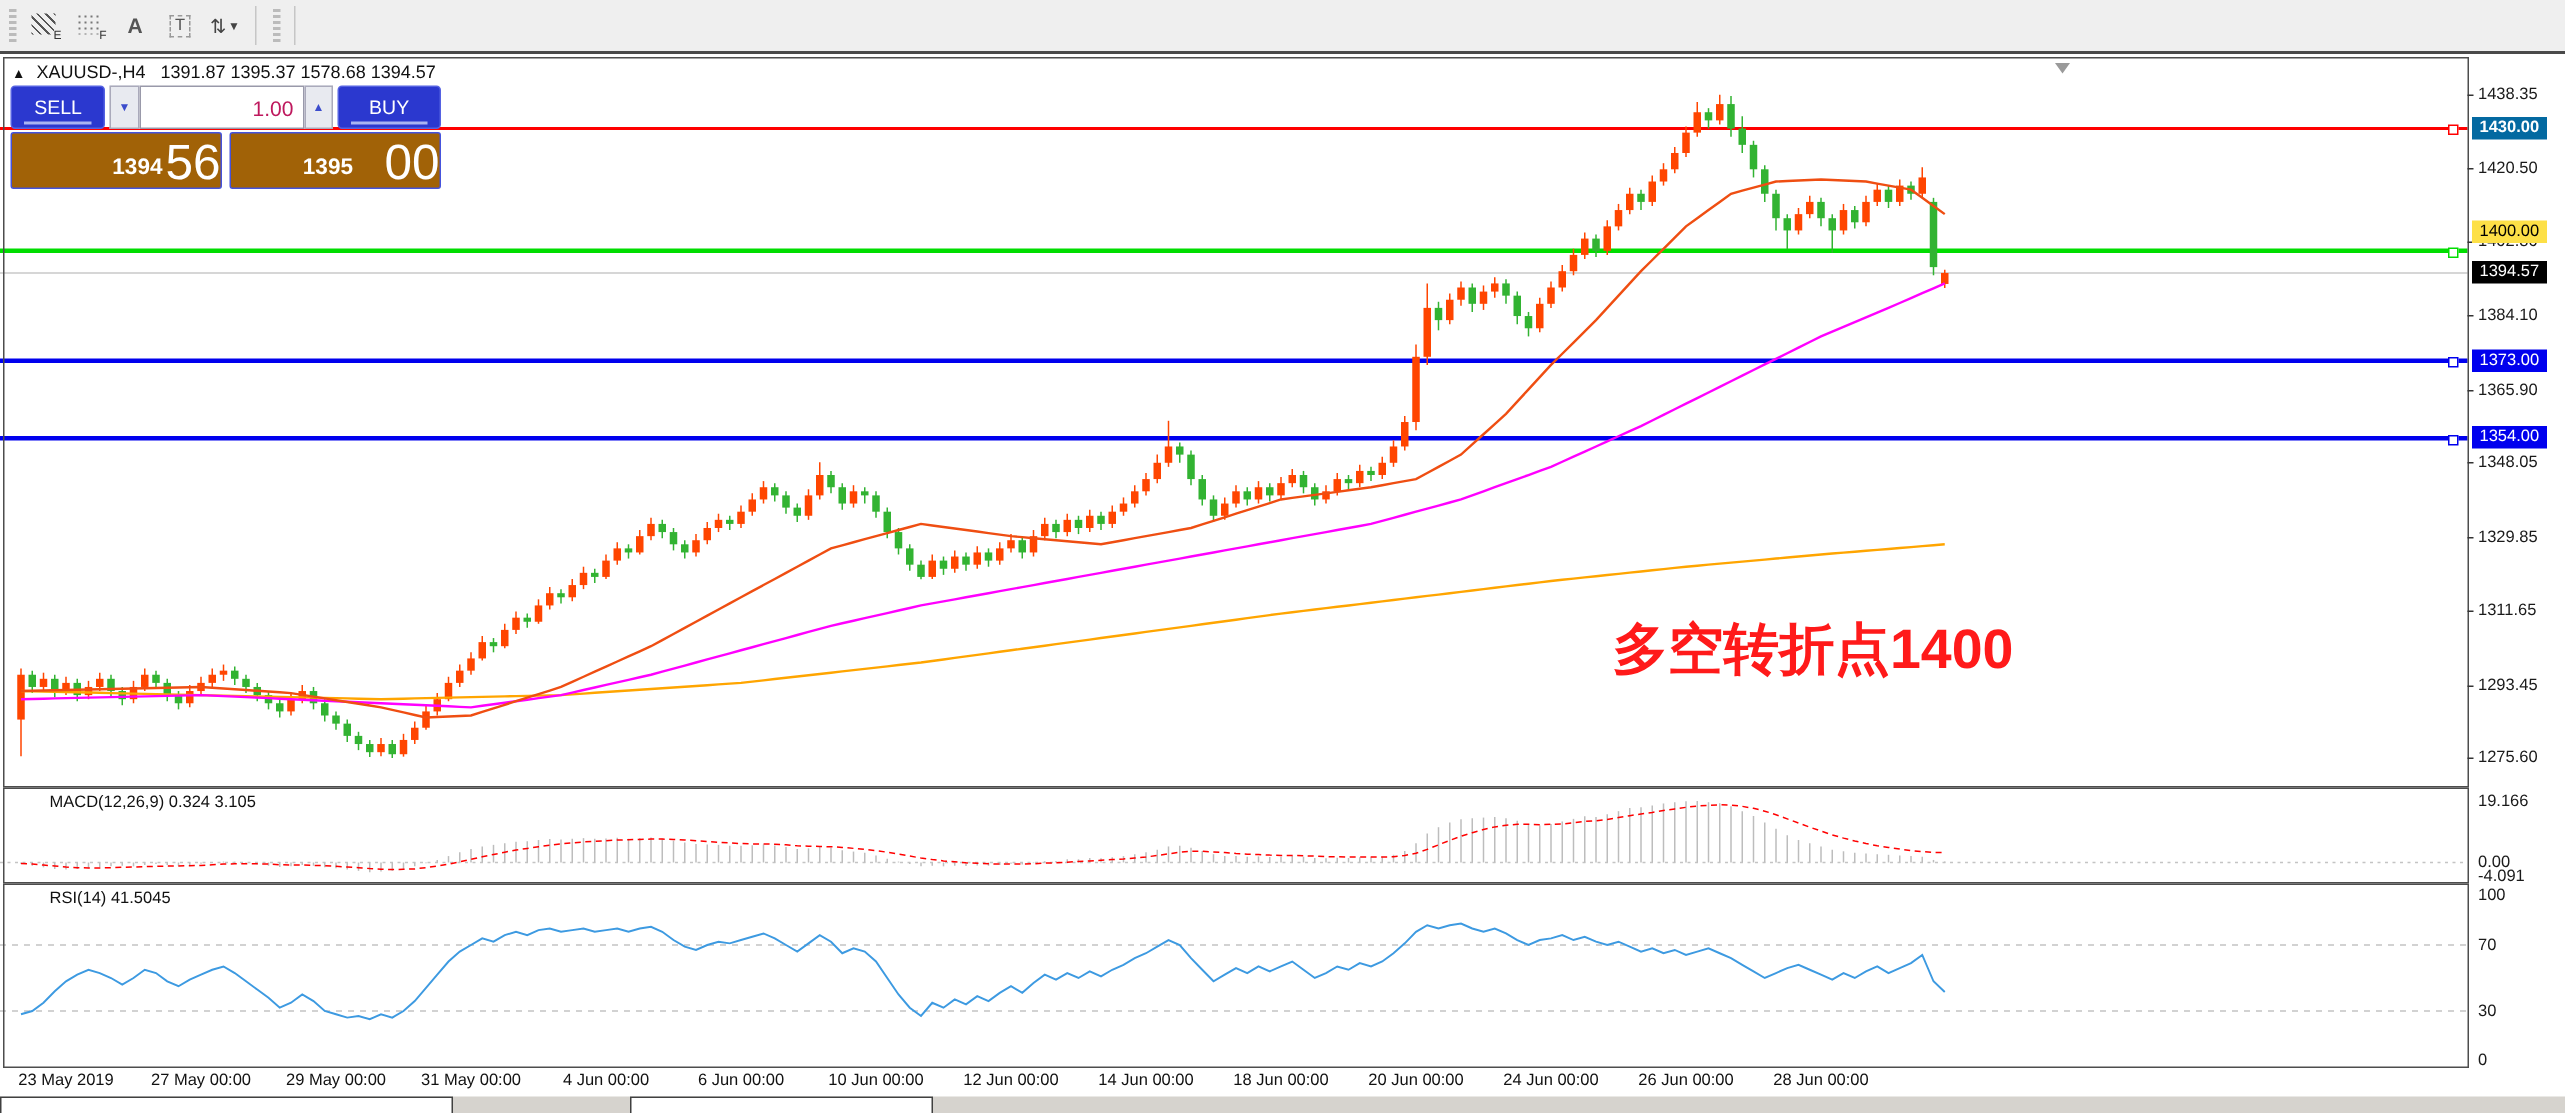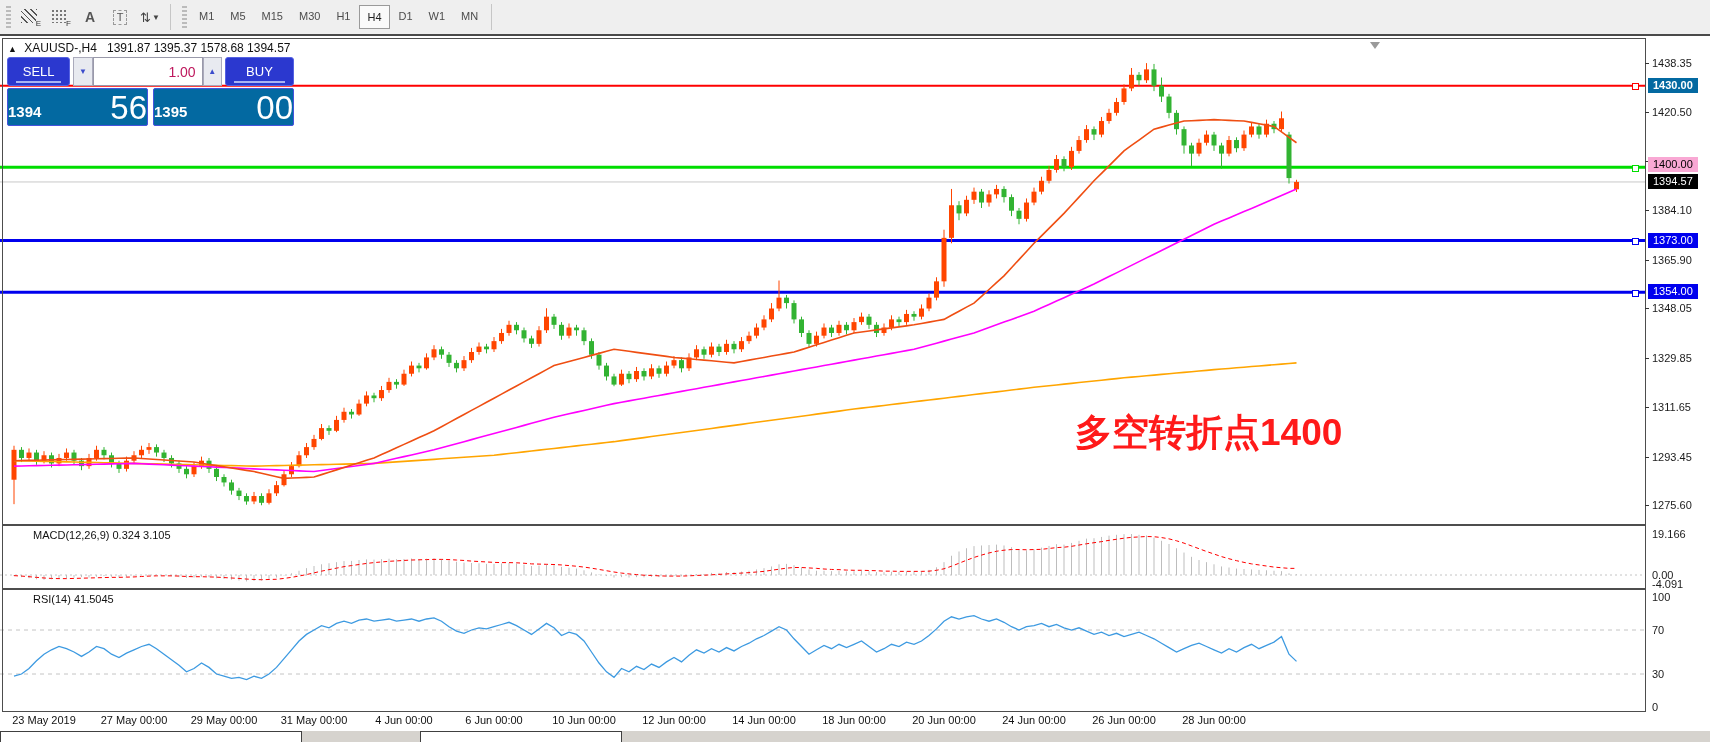--- a/index.html
+++ b/index.html
@@ -48,22 +48,22 @@
   .tp-btn{background:#2b38cf;border:1px solid #5562e2;border-radius:3px;color:#fff;
           font-size:13px;display:flex;align-items:center;justify-content:center;position:relative;}
   .tp-btn .ul{position:absolute;left:8px;right:8px;bottom:2px;height:2px;background:#aab4f2;}
   #sell-btn{width:64px;}
   #buy-btn{width:70px;margin-left:3px;}
   .spin{width:18px;background:#e8eaf0;border:1px solid #aab;display:flex;align-items:center;
         justify-content:center;font-size:8px;color:#3b4ccc;}
   #vol-input{width:96px;border:1px solid #99a;background:#fff;font-size:14px;color:#be185d;
              text-align:right;padding:0 6px;font-family:"Liberation Sans",sans-serif;}
   #tp-row2{display:flex;margin-top:2px;height:38px;}
-  .px-box{background:#0369a1;border:1px solid #4553dd;border-radius:2px;color:#fff;
-          display:flex;align-items:flex-end;justify-content:space-between;padding-bottom:2px;}
+  .px-box{background:#a16207;border:1px solid #4553dd;border-radius:2px;color:#fff;
+          display:flex;align-items:flex-end;justify-content:flex-end;padding-bottom:2px;}
   #sell-px{width:140px;}
   #buy-px{width:140px;margin-left:5px;gap:19px;}
   .px-small{font-size:15px;font-weight:bold;margin:0 2px 3px 0;}
   .px-big{font-size:33px;line-height:30px;}
   
   #annotation{position:absolute;left:1075px;top:408px;z-index:2;font-size:37px;font-weight:bold;
               font-family:"Liberation Sans",sans-serif;}
   
   #bottom-strip{position:absolute;left:0;top:731px;width:1710px;height:11px;background:#d6d3ce;z-index:4;}
   .btab{position:absolute;top:0;height:11px;background:#fff;border:1px solid #404040;}
@@ -92,31 +92,20 @@
     </div>
     <div class="tbtn">
       <span class="t-glyph">T</span>
     </div>
     <div class="tbtn">
       <span class="cyc">⇅</span>
         <span class="caret">▼</span>
     </div>
     <div class="sep"></div>
     <div class="grip"></div>
-    <div id="tf-row" style="display:flex;">
-        <div class="tf">M1</div>
-        <div class="tf">M5</div>
-        <div class="tf">M15</div>
-        <div class="tf">M30</div>
-        <div class="tf">H1</div>
-        <div class="tf active">H4</div>
-        <div class="tf">D1</div>
-        <div class="tf">W1</div>
-        <div class="tf">MN</div>
-      </div>
     <div class="sep"></div>
   </div>
 
   <svg id="chart-svg" width="1710" height="742">
       <g>
         <line x1="0" y1="85.69028999999975" x2="1645" y2="85.69028999999975" stroke="#ff0000" stroke-width="2"></line>
         <line x1="0" y1="167.21228999999977" x2="1645" y2="167.21228999999977" stroke="#00dd00" stroke-width="3"></line>
         <line x1="0" y1="240.58208999999977" x2="1645" y2="240.58208999999977" stroke="#0000ee" stroke-width="3"></line>
         <line x1="0" y1="292.2126899999997" x2="1645" y2="292.2126899999997" stroke="#0000ee" stroke-width="3"></line>
         <line x1="0" y1="181.9677719999999" x2="1645" y2="181.9677719999999" stroke="#c8c8c8" stroke-width="1"></line>
@@ -696,21 +685,21 @@
       <div class="ax" style="top:505.25685px;">1275.60</div>
       <div class="ax" style="top:534px;">19.166</div>
       <div class="ax" style="top:575px;">0.00</div>
       <div class="ax" style="top:584px;">-4.091</div>
       <div class="ax" style="top:597px;">100</div>
       <div class="ax" style="top:630px;">70</div>
       <div class="ax" style="top:674px;">30</div>
       <div class="ax" style="top:707px;">0</div>
       <div class="badge" style="top:85.69028999999975px;background:#0369a1;color:#ffffff;font-weight:bold;">1430.00</div>
       <div class="handle" style="left:1632px;top:83.19028999999975px;border:1px solid #ff0000;"></div>
-      <div class="badge" style="top:165px;background:#f9a8d4;color:#000000;">1400.00</div>
+      <div class="badge" style="top:155px;background:#fde047;color:#000000;">1400.00</div>
       <div class="handle" style="left:1632px;top:164.71228999999977px;border:1px solid #00dd00;"></div>
       <div class="badge" style="top:240.58208999999977px;background:#0000ee;color:#ffffff;">1373.00</div>
       <div class="handle" style="left:1632px;top:238.08208999999977px;border:1px solid #0000ee;"></div>
       <div class="badge" style="top:292.2126899999997px;background:#0000ee;color:#ffffff;">1354.00</div>
       <div class="handle" style="left:1632px;top:289.7126899999997px;border:1px solid #0000ee;"></div>
       <div class="badge" style="top:181.9677719999999px;background:#000000;color:#ffffff;">1394.57</div>
     </div>
   <div id="date-axis" style="position:absolute;left:0;top:712px;width:1710px;height:18px;z-index:2;">
       <div class="datelab" style="left:44px;top:2px;">23 May 2019</div>
       <div class="datelab" style="left:134px;top:2px;">27 May 00:00</div>

